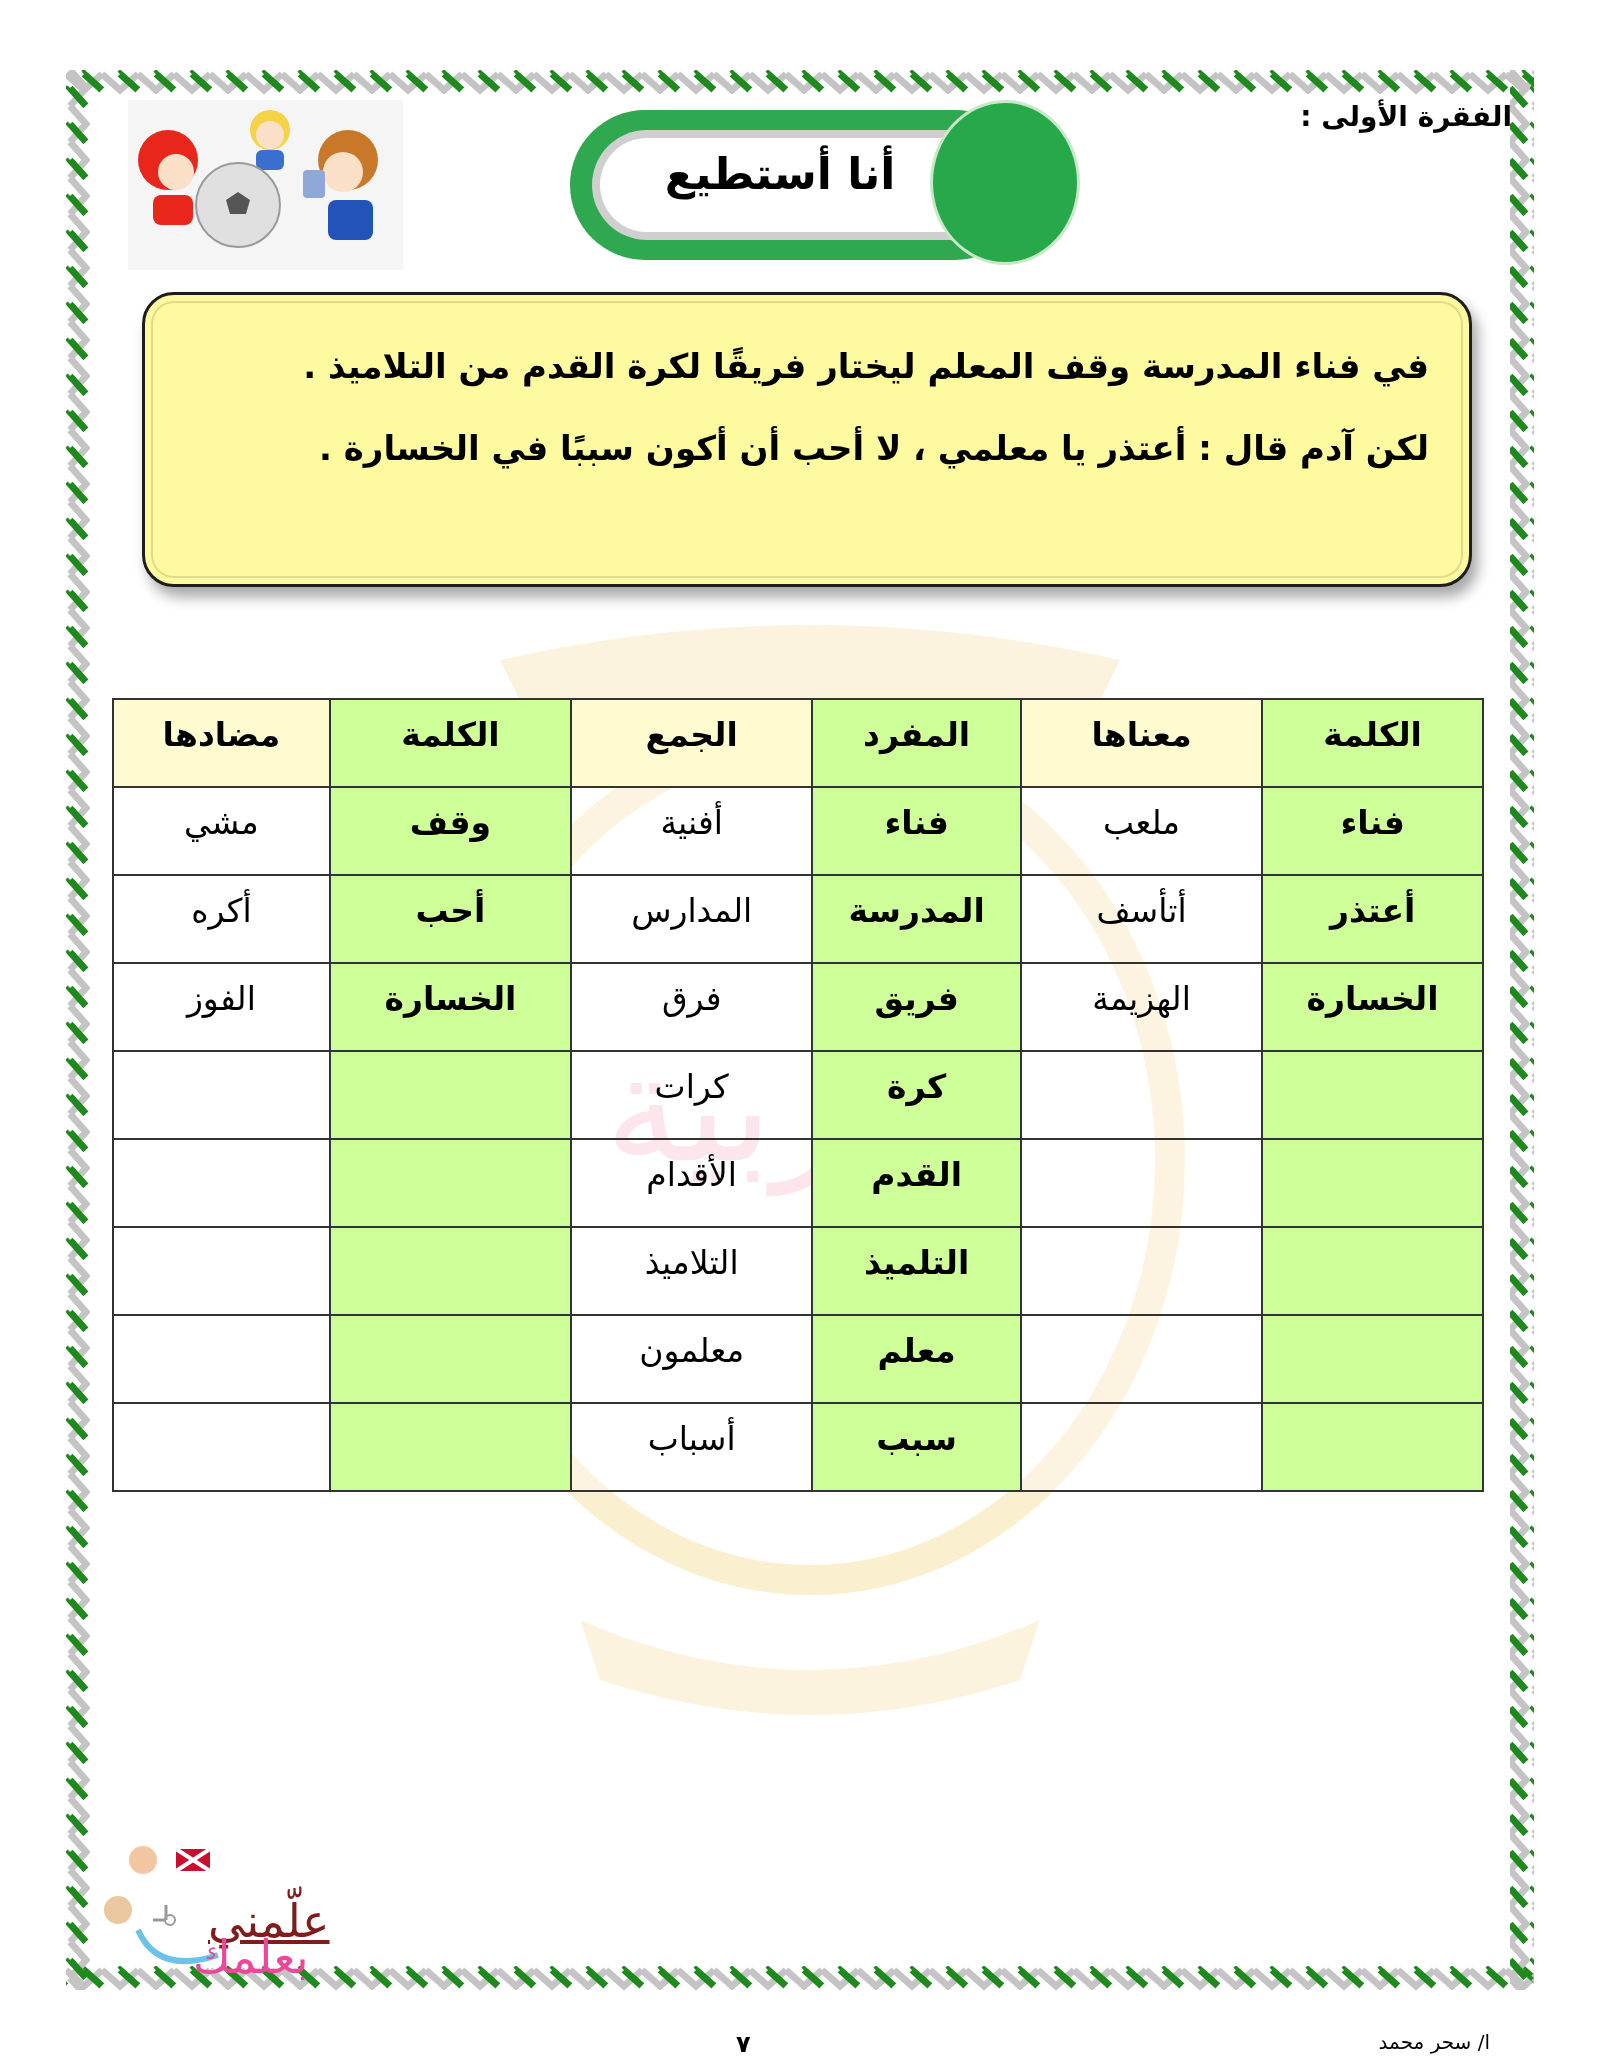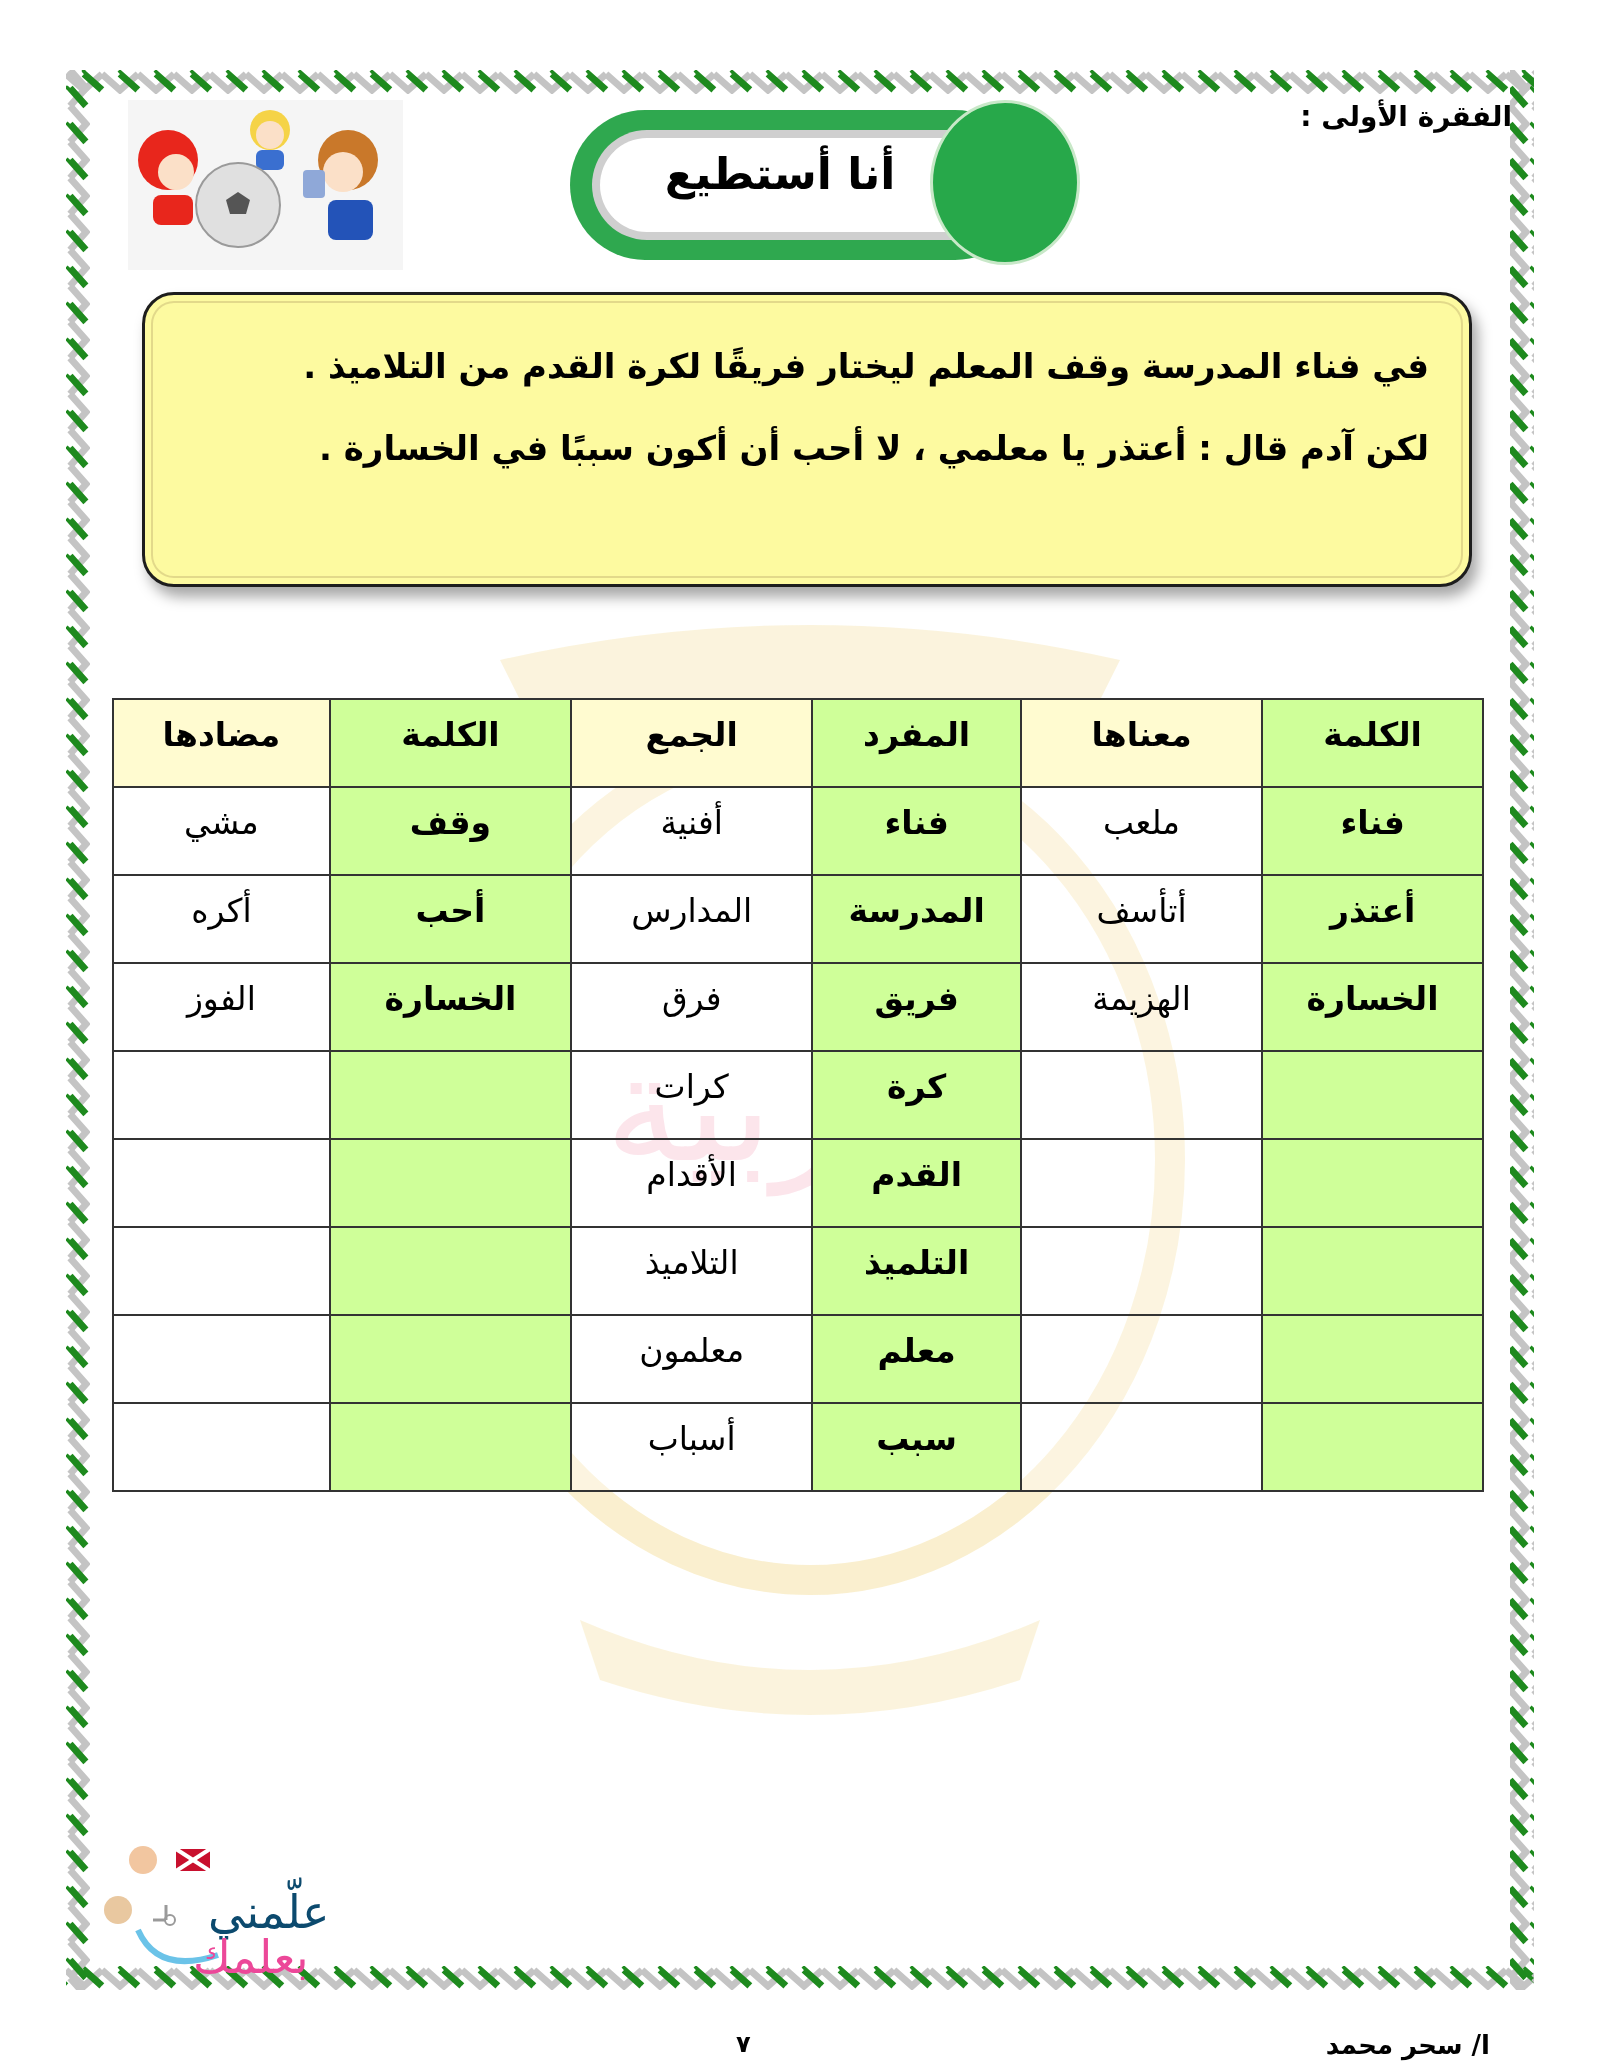--- a/index.html
+++ b/index.html
@@ -29,24 +29,24 @@
     .vocab-table { position: absolute; left: 112px; top: 698px; width: 1372px; border-collapse: collapse; direction: rtl; }
     .vocab-table td { border: 2px solid #333; height: 88px; text-align: center; vertical-align: middle; font-size: 33px; padding-bottom: 18px; margin-top: 45px; }
     .vocab-table tr.head td { font-weight: bold; }
     .c-green { background: #cfff99; font-weight: bold; }
     .c-yellow { background: #fffbd0; }
     .c-white { background: rgba(255,255,255,0.35); }
     .col-w1 { width: 212px; } .col-w2 { width: 236px; } .col-w3 { width: 236px; }
     .col-w4 { width: 204px; } .col-w5 { width: 236px; } .col-w6 { width: 216px; }
 
     .brand-logo { position: absolute; left: 98px; top: 1835px; width: 260px; height: 150px; }
-    .brand-text-top { position: absolute; left: 110px; top: 50px; font-size: 46px; color: #0c4a6e; direction: rtl; }
+    .brand-text-top { position: absolute; left: 110px; top: 59px; font-size: 46px; color: #7f1d1d; direction: rtl; text-decoration: underline; }
     .brand-text-bottom { position: absolute; left: 95px; top: 95px; font-size: 46px; color: #ec4899; direction: rtl; }
 
-    .footer-author { position: absolute; right: 110px; top: 2030px; font-weight: bold; font-size: 26px; direction: rtl; }
+    .footer-author { position: absolute; right: 110px; top: 2030px; font-weight: normal; font-size: 20px; direction: rtl; }
     .footer-page { position: absolute; left: 736px; top: 2030px; font-weight: bold; font-size: 24px; }
   </style>
 </head>
 <body>
 
 <div class="frame">
   <svg width="1468" height="1920" viewBox="0 0 1468 1920">
     <defs>
       <pattern id="zzH" width="36" height="24" patternUnits="userSpaceOnUse">
         <polyline points="0,4 18,20 36,4" fill="none" stroke="#c4c4c4" stroke-width="7"></polyline>

